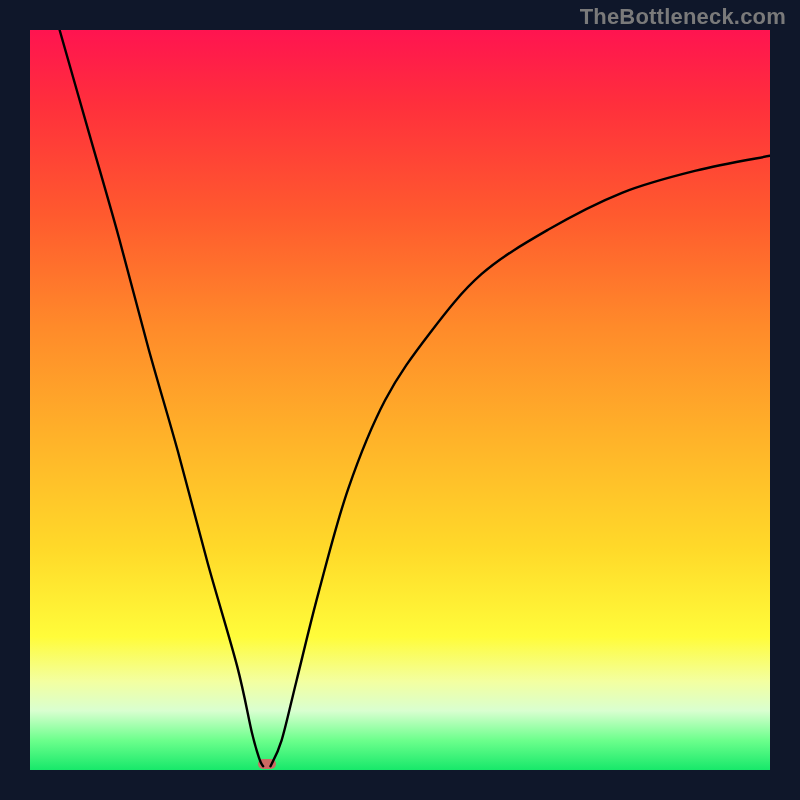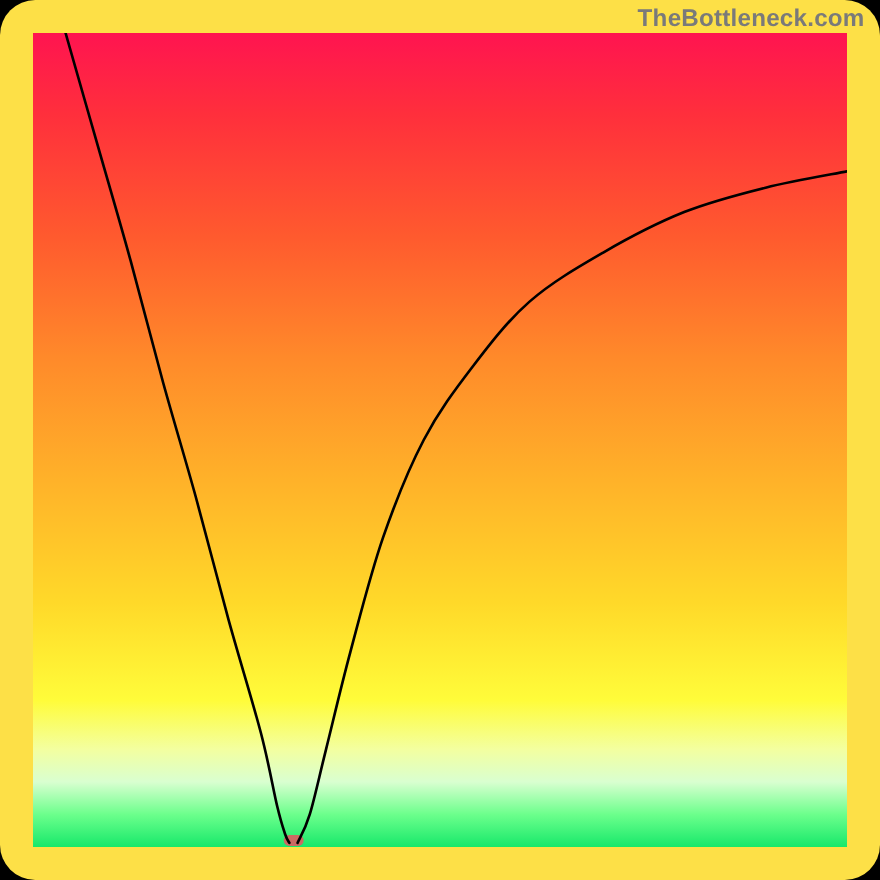--- a/index.html
+++ b/index.html
@@ -8,22 +8,21 @@
     width: 800px;
     height: 800px;
     background: #000;
     overflow: hidden;
     font-family: Arial, Helvetica, sans-serif;
   }
   .outer {
     position: relative;
     width: 800px;
     height: 800px;
-    background: #fde047;
-    border-radius: 32px;
+    background: #0f172a;
   }
   .watermark {
     position: absolute;
     top: 4px;
     right: 14px;
     color: #7a7a7a;
     font-size: 22px;
     font-weight: 600;
     letter-spacing: 0.2px;
     z-index: 5;

